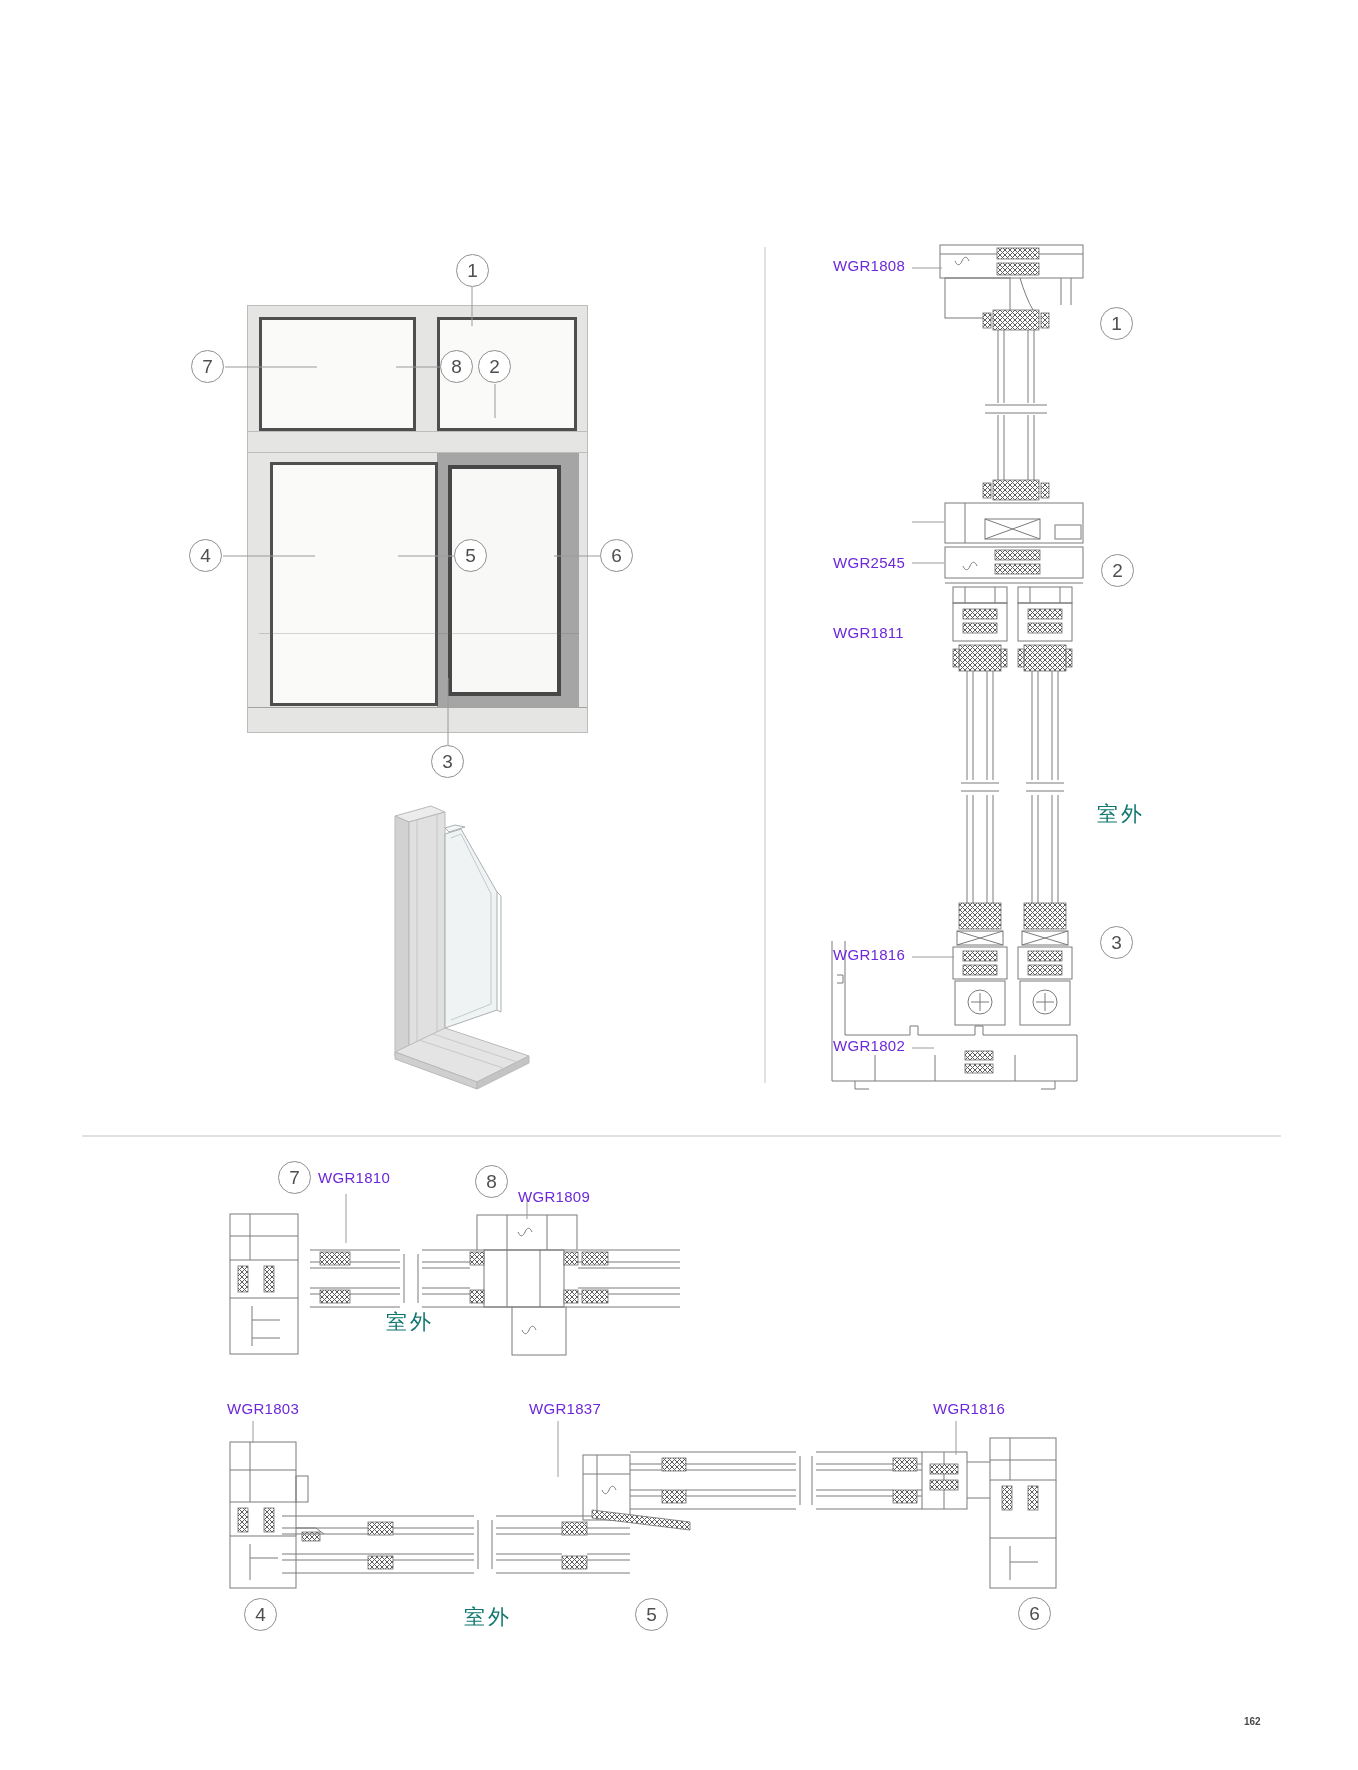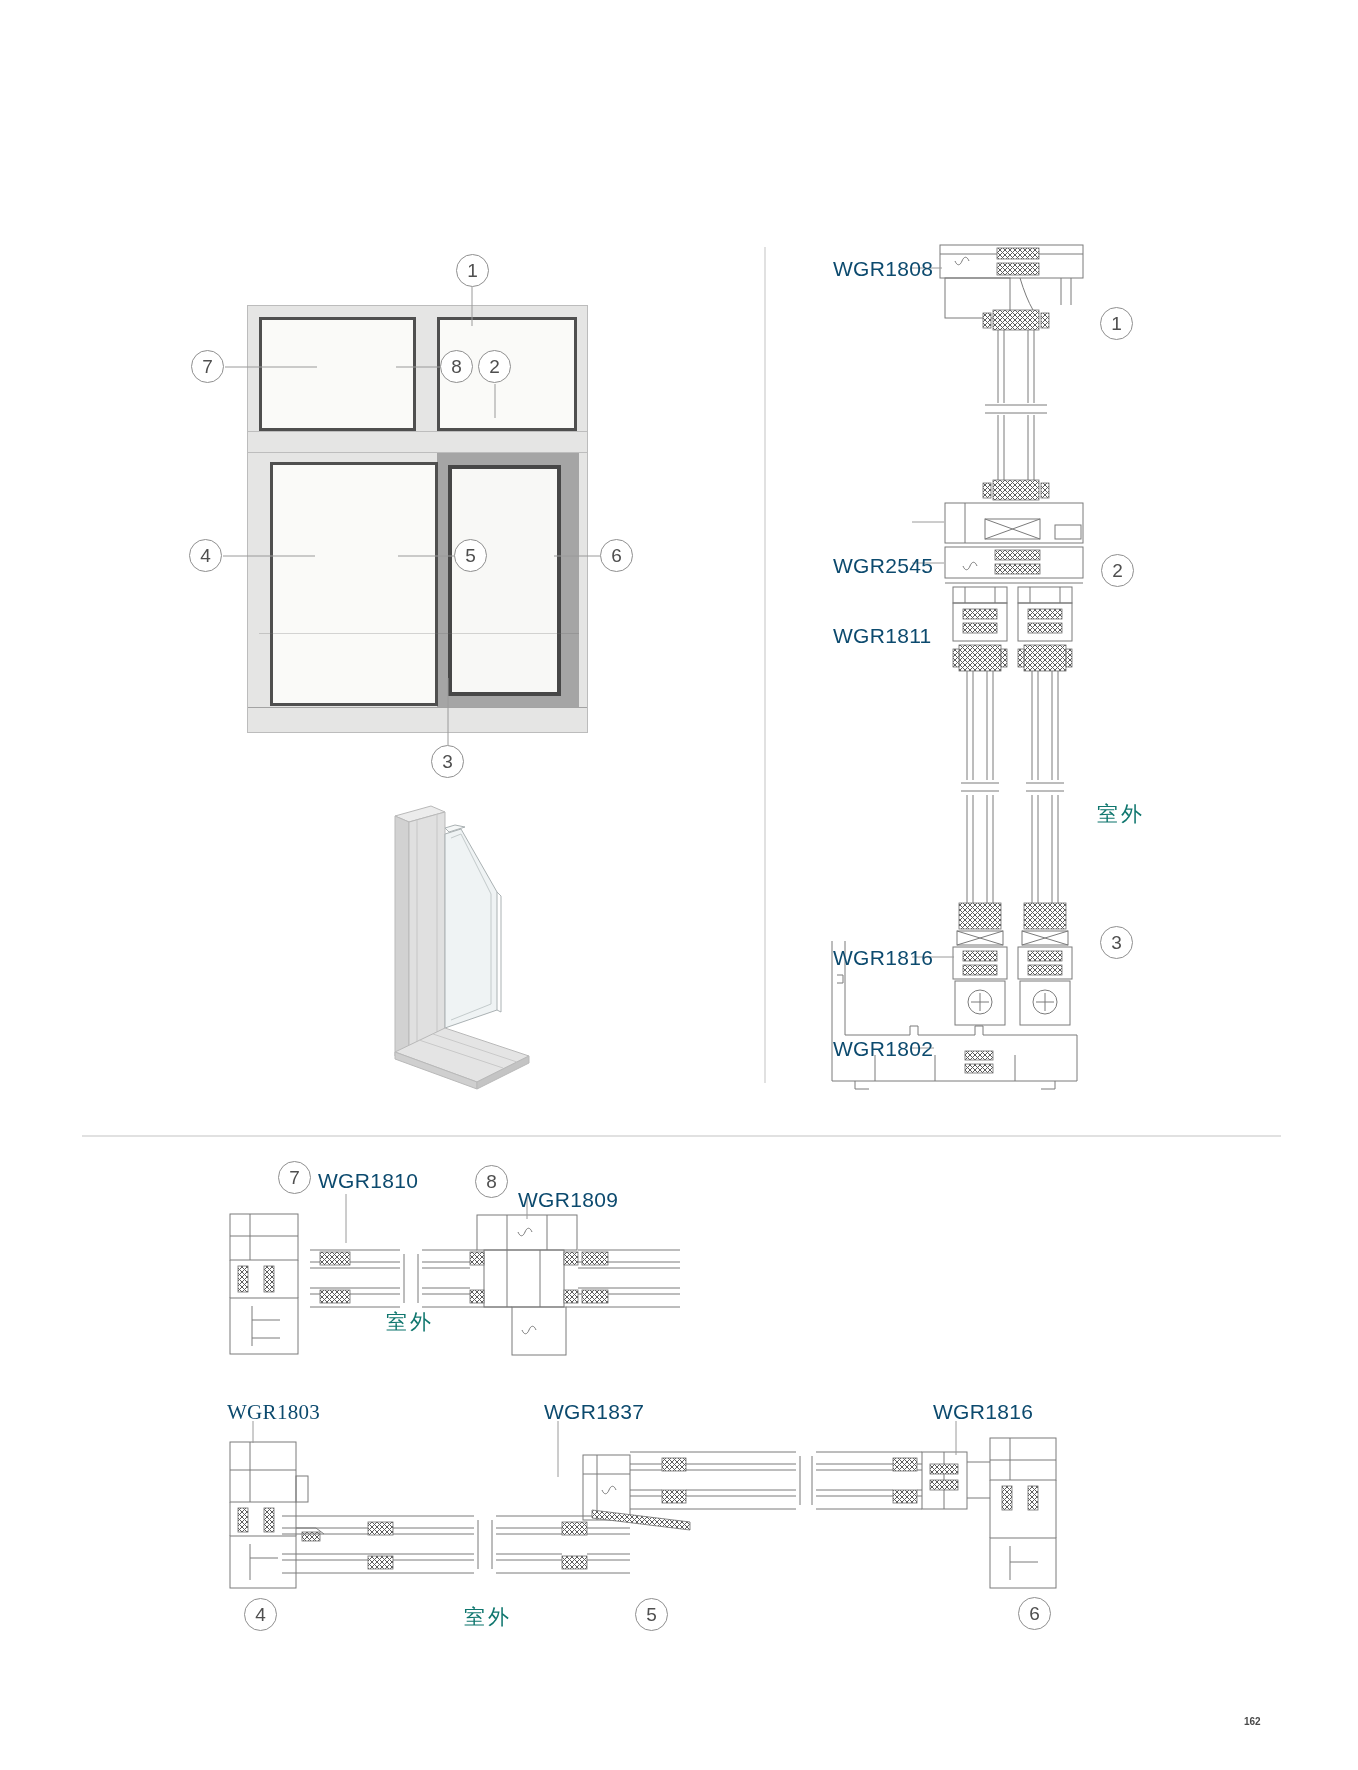--- a/index.html
+++ b/index.html
@@ -12,21 +12,21 @@
   .pane{position:absolute;background:#fafaf8;border:3px solid #4f4f4f;box-sizing:border-box;}
   .track{position:absolute;background:#a5a5a5;}
   .pane2{position:absolute;background:#f8f8f6;border:4px solid #474747;box-sizing:border-box;}
   .tline{position:absolute;height:1px;background:#bdbdbd;}
   .seam{position:absolute;height:1px;background:rgba(110,110,110,.28);}
   
   .co{position:absolute;width:33px;height:33px;border:1px solid #8f8f8f;border-radius:50%;
       background:#ffffff;color:#4f4f4f;font-size:19px;line-height:31px;text-align:center;
       box-sizing:border-box;}
   
-  .lbl{position:absolute;font-size:21px;color:#0c4a6e;letter-spacing:.3px;white-space:nowrap;}
+  .lbl{position:absolute;font-size:15px;color:#6d28d9;letter-spacing:.3px;white-space:nowrap;}
   .cjk{position:absolute;font-size:21px;color:#0f766e;letter-spacing:3px;white-space:nowrap;}
   .pnum{position:absolute;font-size:10px;font-weight:bold;color:#4a4a4a;}
   
   .s{fill:none;stroke:#7b7b7b;stroke-width:1;}
   .sw{fill:#ffffff;stroke:#7b7b7b;stroke-width:1;}
   .sx{fill:url(#pxh);stroke:#6e6e6e;stroke-width:.8;}
   .ld{stroke:#9a9a9a;stroke-width:1;}
   .dv{stroke:#c3c3c3;stroke-width:1;}
 </style>
 </head>
@@ -324,22 +324,22 @@
   <div class="co" style="left:1101px;top:554px;">2</div>
   <div class="co" style="left:1100px;top:926px;">3</div>
   <div class="cjk" style="left:1097px;top:800px;">室外</div>
 
   <div class="co" style="left:278px;top:1161px;">7</div>
   <div class="lbl" style="left:318px;top:1169px;">WGR1810</div>
   <div class="co" style="left:475px;top:1165px;">8</div>
   <div class="lbl" style="left:518px;top:1188px;">WGR1809</div>
   <div class="cjk" style="left:386px;top:1308px;">室外</div>
 
-  <div class="lbl" style="left:227px;top:1400px;font-family:Liberation Serif, serif;">WGR1803</div>
-  <div class="lbl" style="left:544px;top:1400px;">WGR1837</div>
+  <div class="lbl" style="left:227px;top:1400px;">WGR1803</div>
+  <div class="lbl" style="left:529px;top:1400px;">WGR1837</div>
   <div class="lbl" style="left:933px;top:1400px;">WGR1816</div>
   <div class="co" style="left:244px;top:1598px;">4</div>
   <div class="co" style="left:635px;top:1598px;">5</div>
   <div class="co" style="left:1018px;top:1597px;">6</div>
   <div class="cjk" style="left:464px;top:1603px;">室外</div>
 
   <div class="pnum" style="left:1244px;top:1716px;">162</div>
 
 </div>
 

